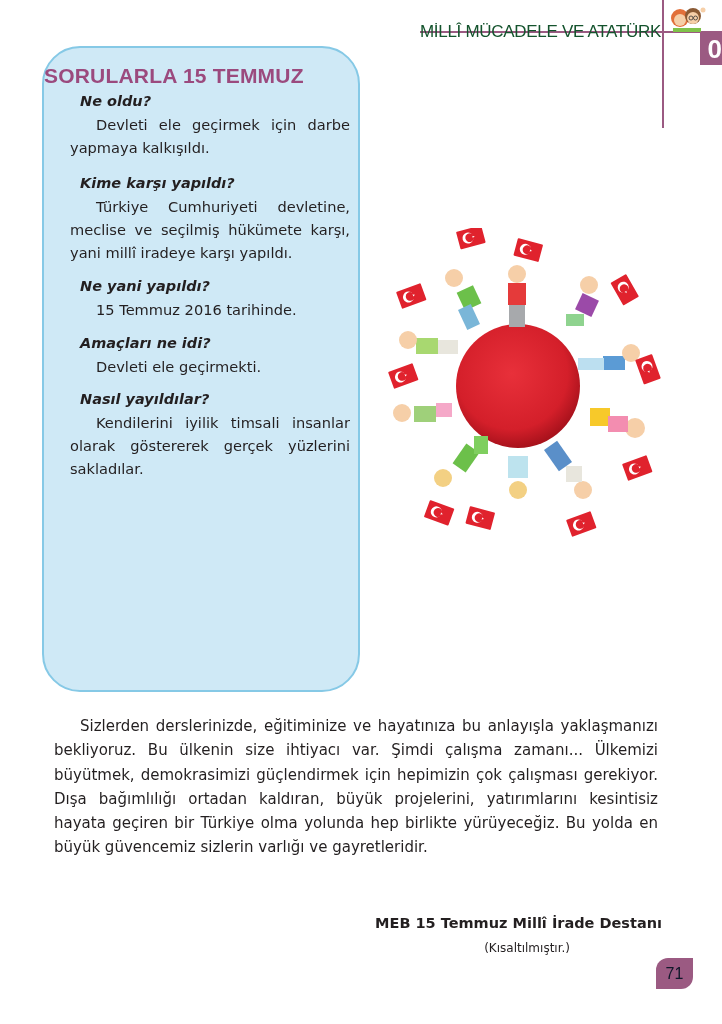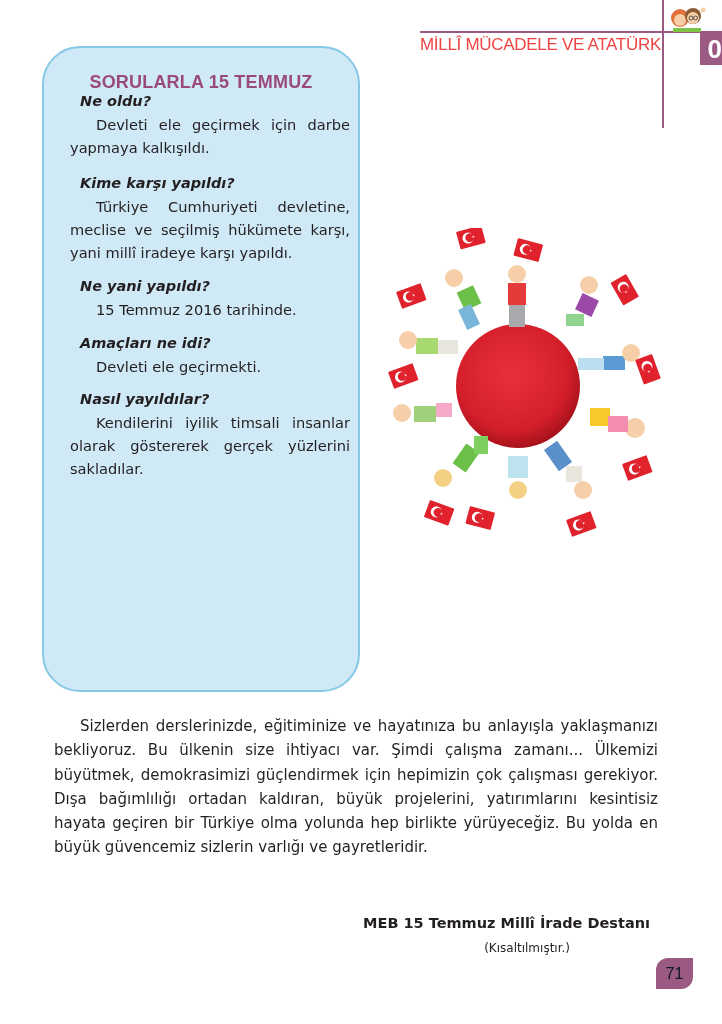--- a/index.html
+++ b/index.html
@@ -6,55 +6,55 @@
   body {
     width:722px; height:1024px; position:relative; overflow:hidden;
     background:#ffffff;
     font-family:"DejaVu Sans", sans-serif;
     color:#231f20;
   }
   
   .hdr-hline { position:absolute; left:420px; top:31px; width:302px; height:2px; background:#9b5a82; }
   .hdr-vline { position:absolute; left:662px; top:0; width:2px; height:128px; background:#9b5a82; }
   .hdr-title {
-    position:absolute; left:420px; top:35px; width:238px; text-align:right;
-    font-family:"Liberation Sans", sans-serif; font-size:17px; color:#ef4444;
+    position:absolute; left:420px; top:22px; width:238px; text-align:right;
+    font-family:"Liberation Sans", sans-serif; font-size:17px; color:#14532d;
     letter-spacing:-0.3px; white-space:nowrap;
   }
   .unit-badge {
     position:absolute; left:664px; top:33px; width:44px; height:32px;
     background:#9b5a82; color:#fff; border-top-right-radius:14px;
     font-family:"Liberation Sans", sans-serif; font-weight:bold; font-size:26px;
     line-height:32px; text-align:center;margin-left:36px;
   }
   .mascot { position:absolute; left:667px; top:2px; width:40px; height:30px; }
 
   
   .qbox {
     position:absolute; left:42px; top:46px; width:318px; height:646px;
     background:#cfe9f6; border:2px solid #86c9e6;
     border-radius:38px 38px 38px 38px; box-sizing:border-box;
   }
   .qbox-title {
-    position:absolute; left:0; top:24px; width:100%; text-align:center;
-    font-family:"Liberation Sans", sans-serif; font-weight:bold; font-size:18px;
+    position:absolute; left:0; top:16px; width:100%; text-align:left;
+    font-family:"Liberation Sans", sans-serif; font-weight:bold; font-size:21px;
     color:#9b4a7e; letter-spacing:0.2px;
   }
   .qa { position:absolute; left:10px; width:296px; font-size:14.6px; line-height:23px; }
   .q { font-weight:bold; font-style:italic; padding-left:26px; font-size:14.5px; }
   .a { text-align:justify; text-indent:26px;margin-left:16px; }
 
   
   .illus { position:absolute; left:378px; top:228px; width:306px; height:314px; }
 
   
   .letter { position:absolute; left:54px; top:710px; width:604px; font-size:15px; line-height:24.3px; }
   .letter p { margin:0; text-align:justify; text-indent:26px; }
   .source {
-    position:absolute; left:320px; top:915px; width:330px; text-align:right;
+    position:absolute; left:332px; top:915px; width:330px; text-align:right;
     font-weight:bold; font-size:14.5px;
   }
   .source-note {
     position:absolute; left:380px; top:941px; width:190px; text-align:right;
     font-size:12px;
   }
   .page-num {
     position:absolute; left:656px; top:958px; width:37px; height:31px;
     background:#9b5a82; color:#0f172a; font-size:16px; line-height:31px; text-align:center;
     border-top-left-radius:12px; border-bottom-right-radius:12px;

